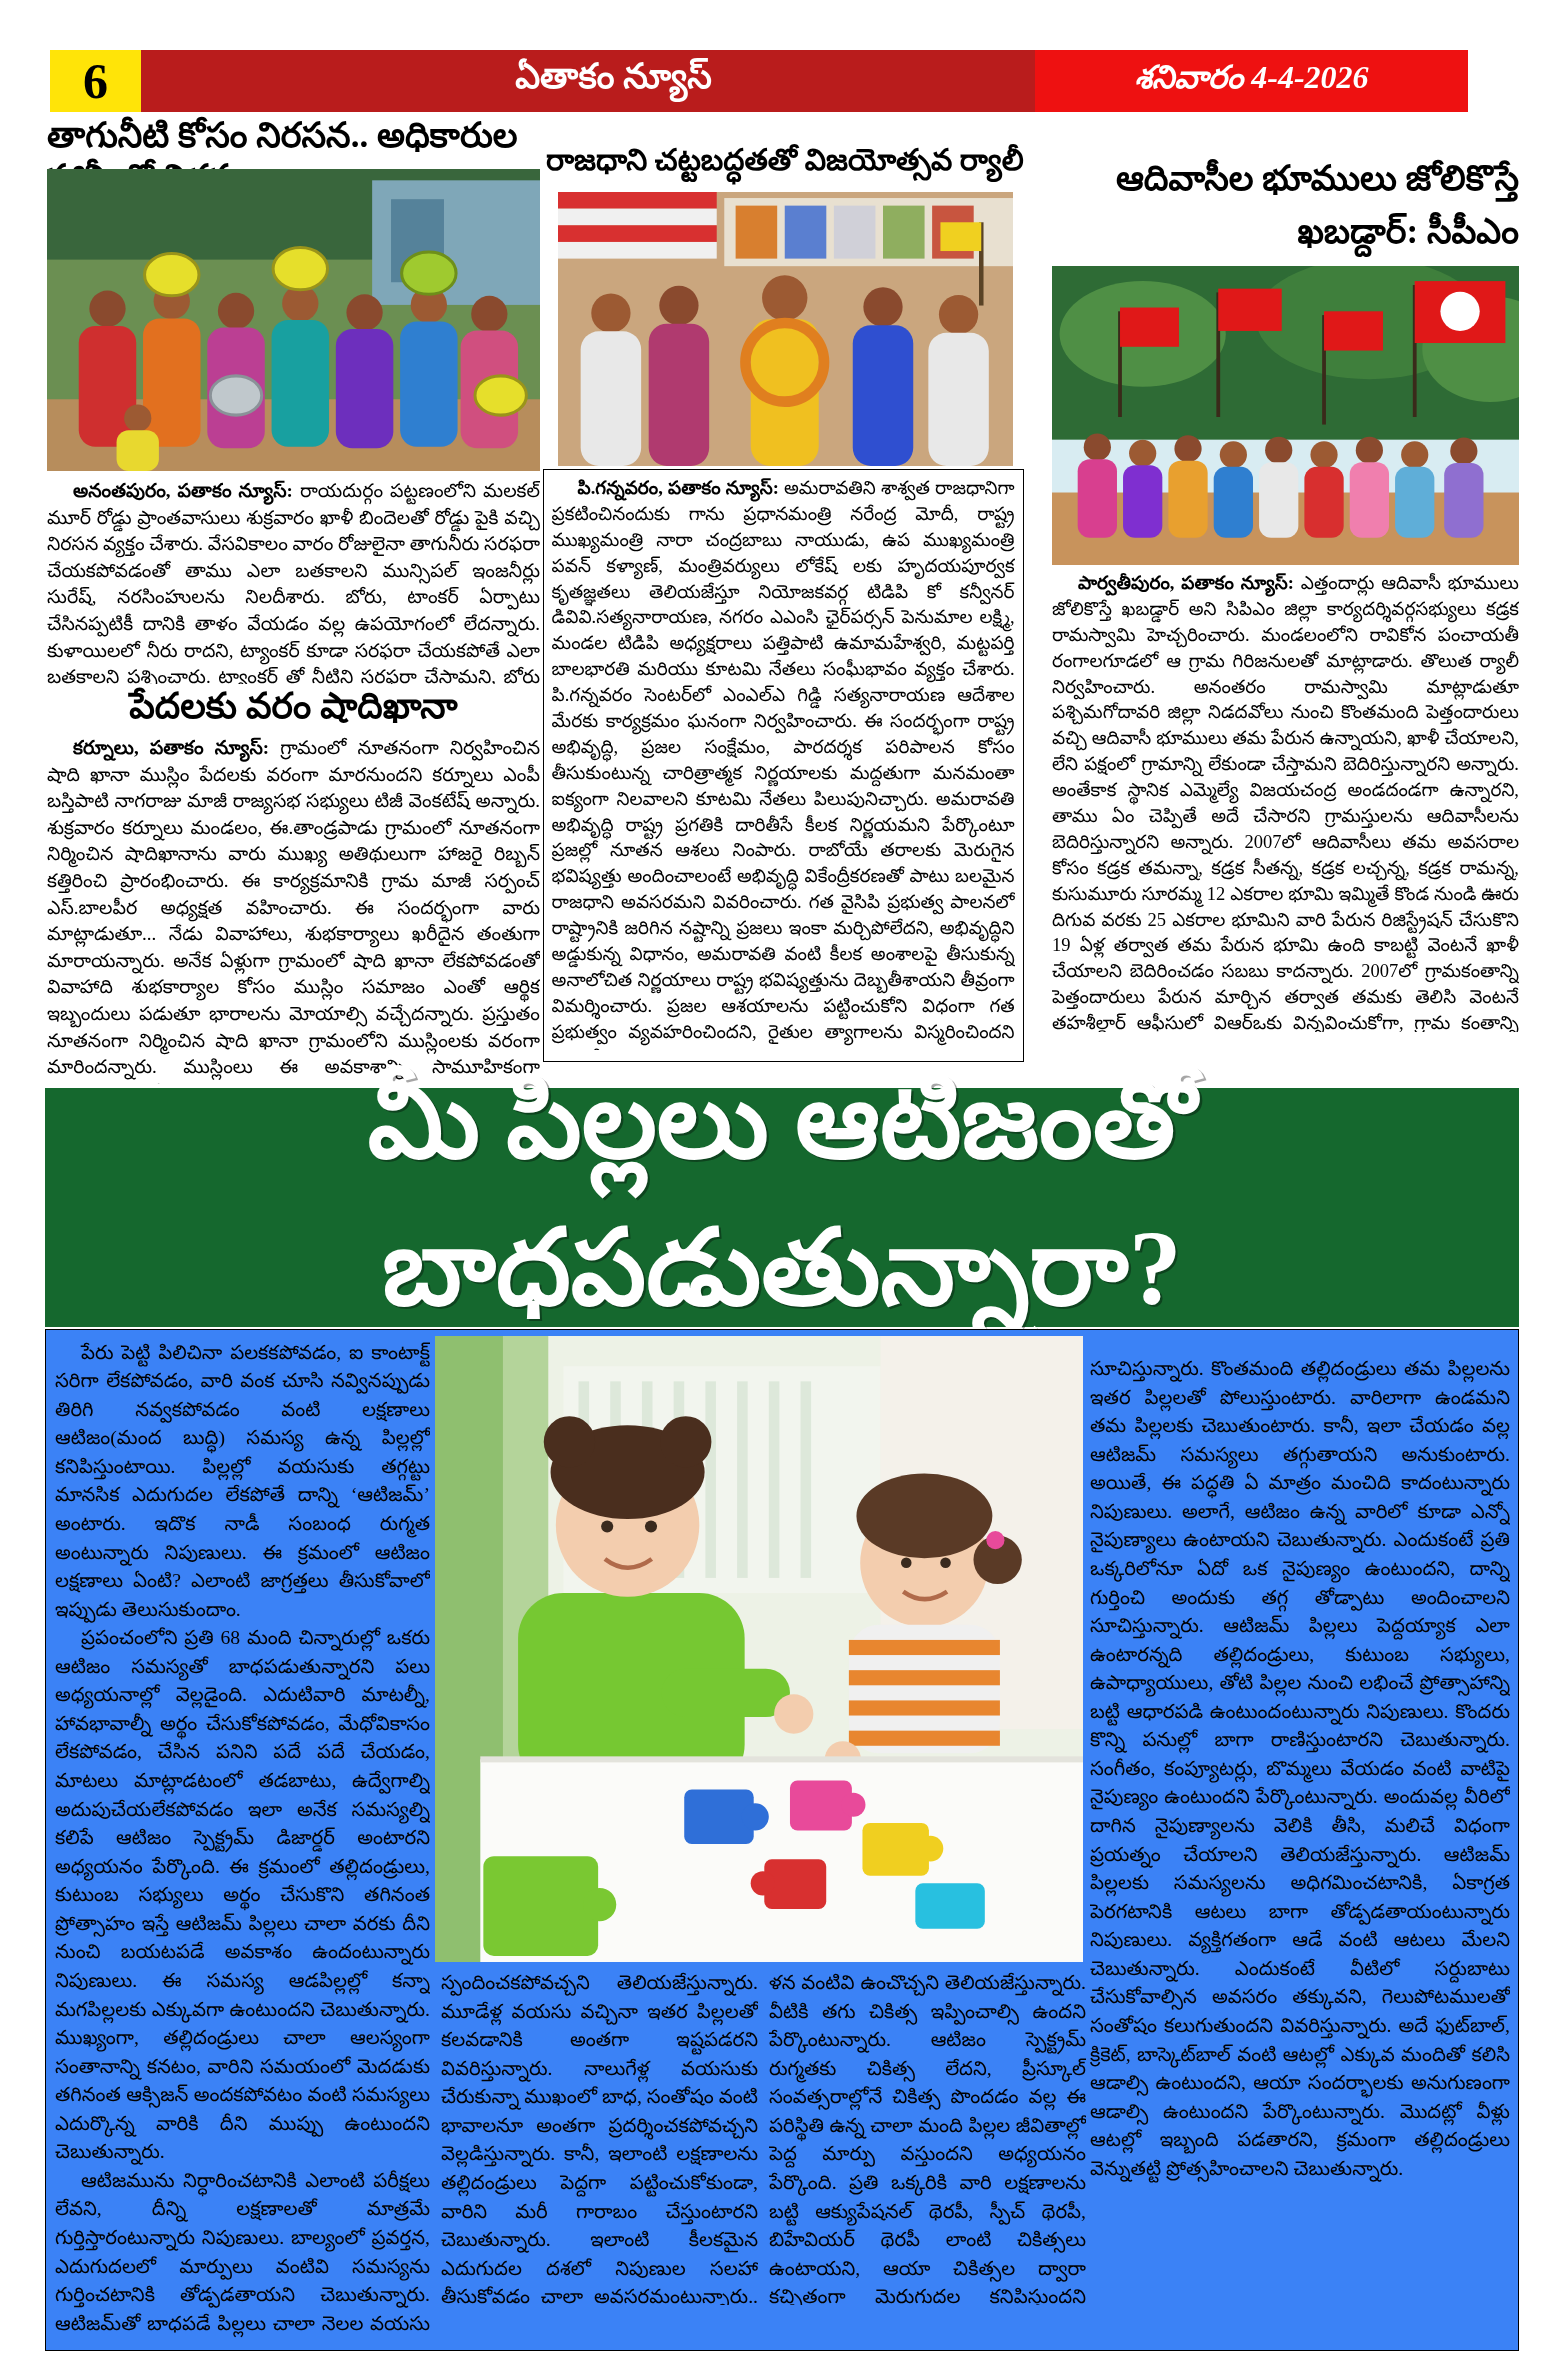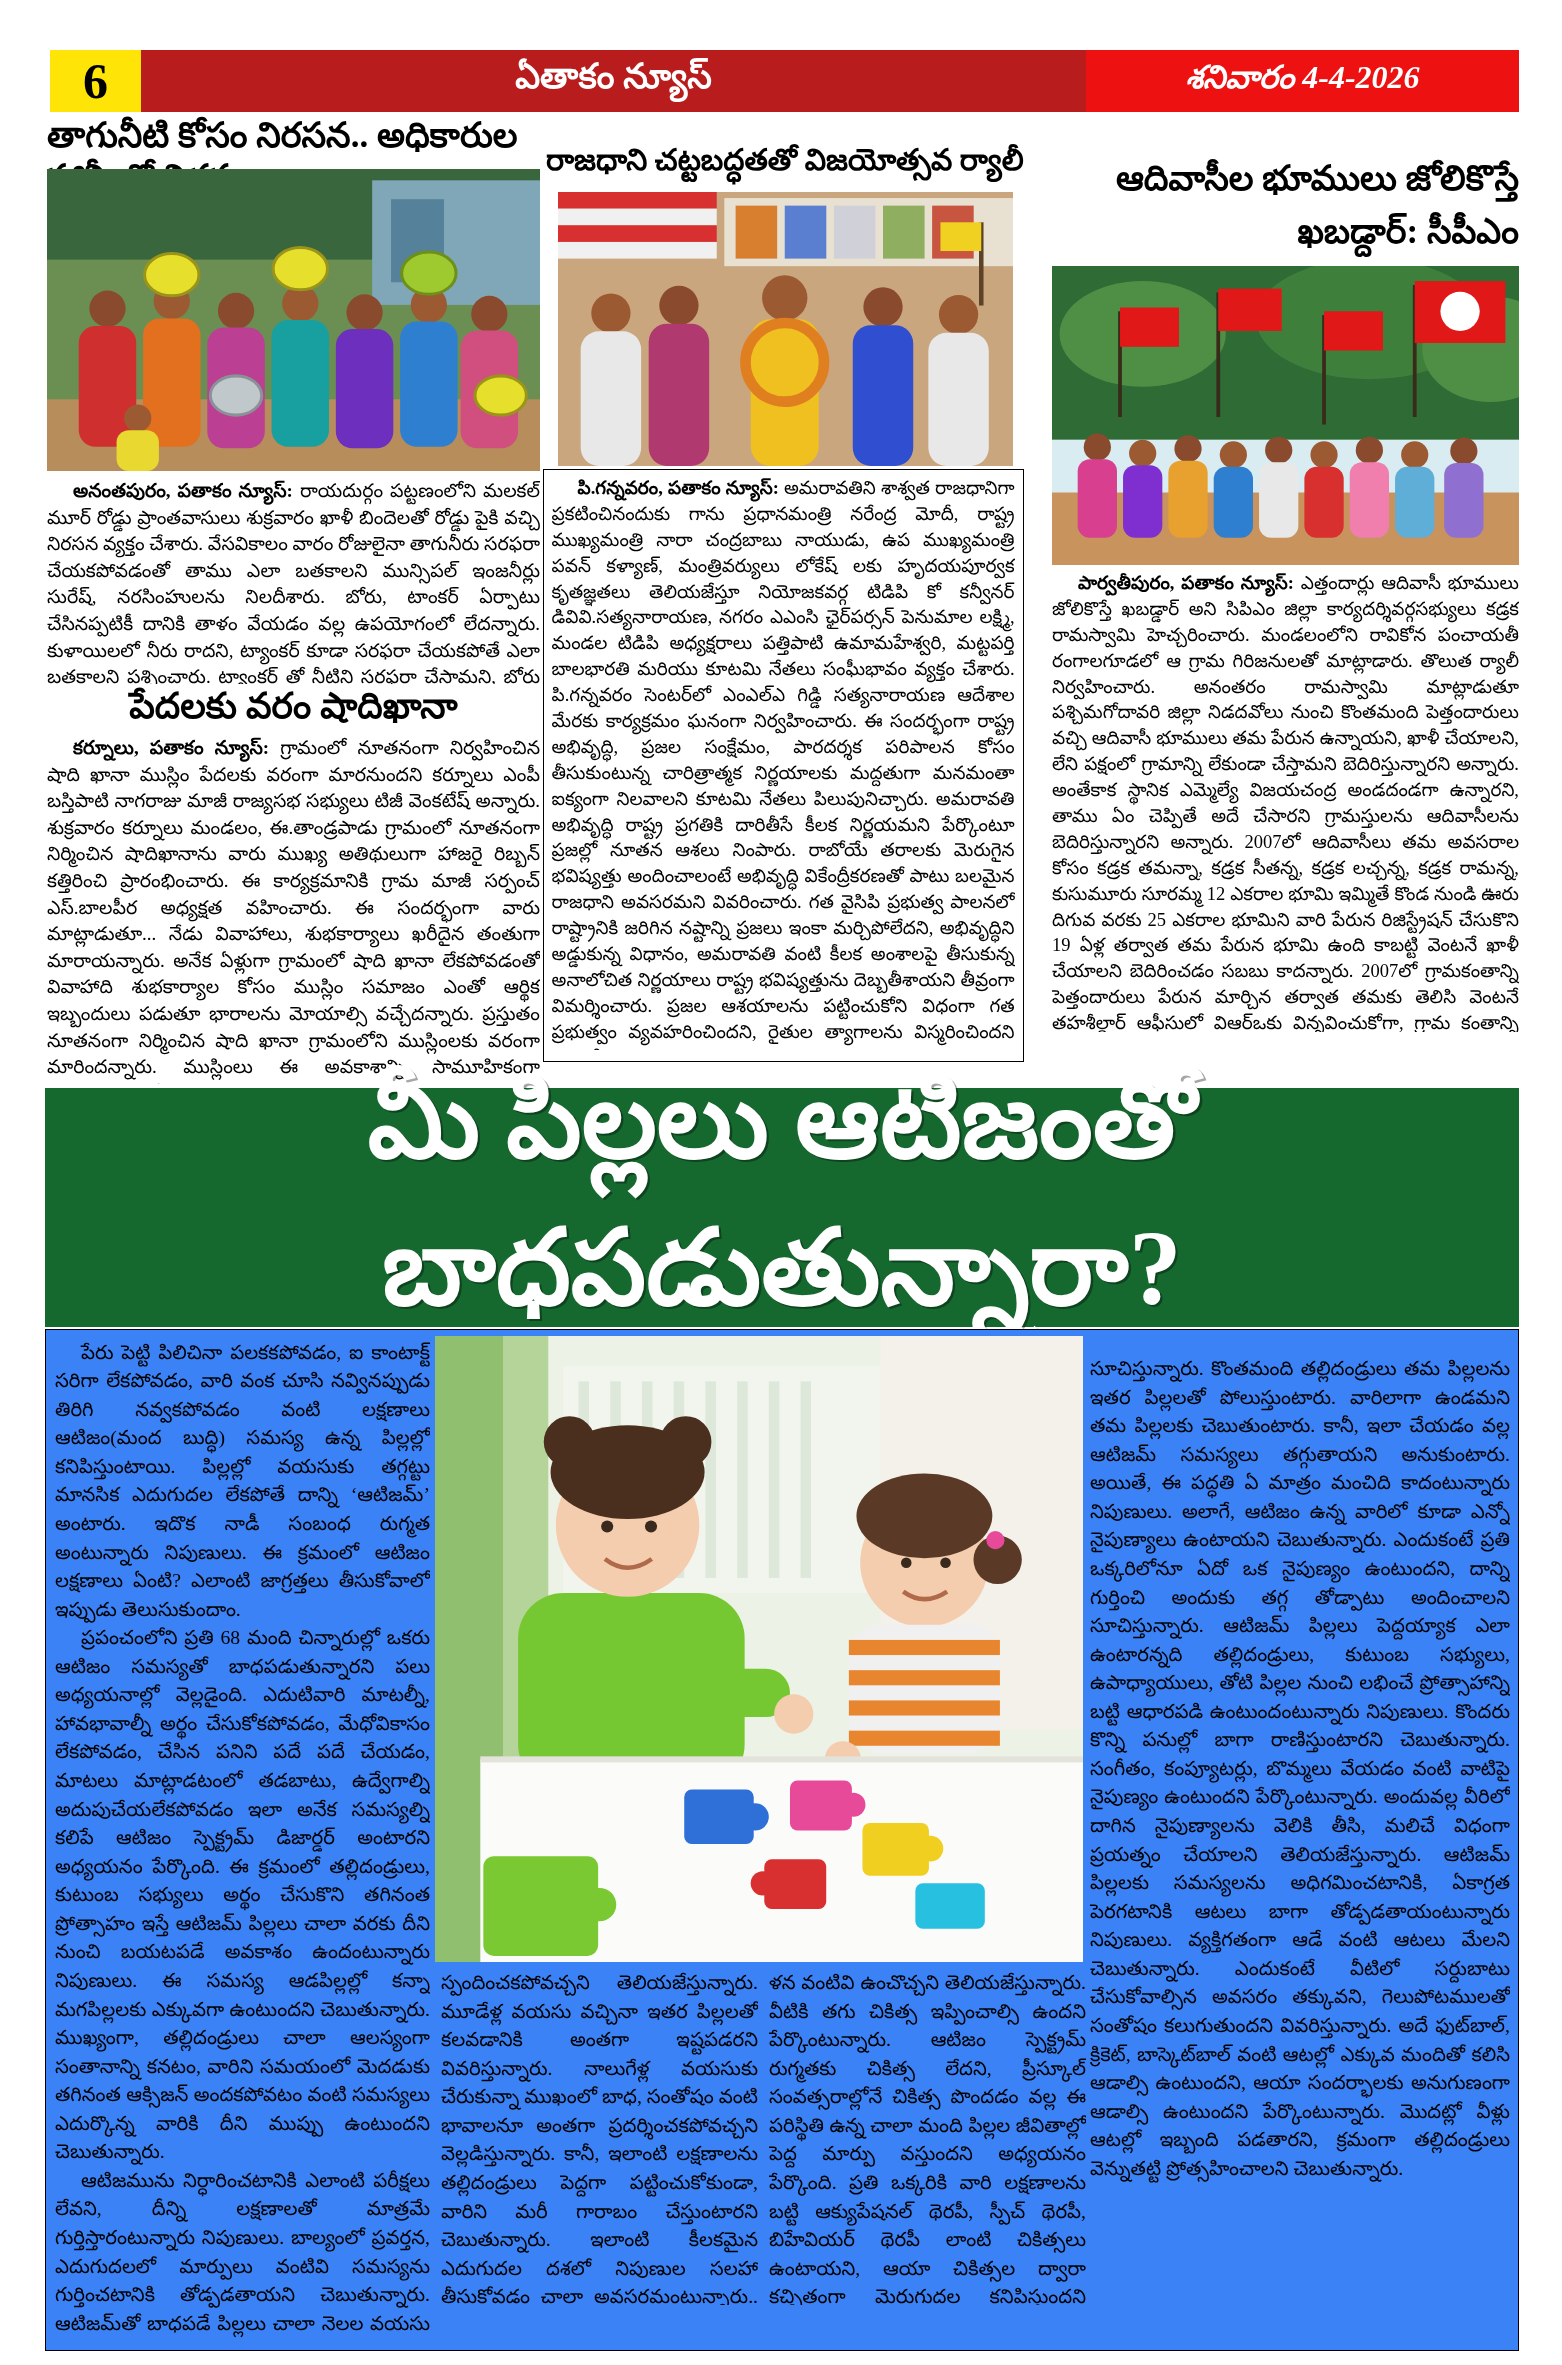--- a/index.html
+++ b/index.html
@@ -21,21 +21,21 @@
 <body>
 
 <div class="page">
 
   <div class="abs bar" style="left:50px;top:50px;width:91px;height:62px;background:#ffe408;font-size:50px;">
       <span>6</span>
     </div>
   <div class="abs bar" style="left:141px;top:50px;width:945px;height:62px;background:#b91c1c;color:#fff;font-size:35px;">
       <span>ఏతాకం న్యూస్</span>
     </div>
-  <div class="abs bar" style="left:1086px;top:50px;width:433px;height:62px;background:#ee1111;color:#fff;font-size:32px;font-style:italic;">
+  <div class="abs bar" style="left:1035px;top:50px;width:433px;height:62px;background:#ee1111;color:#fff;font-size:32px;font-style:italic;">
       <span>శనివారం  4-4-2026</span>
     </div>
 
   <div class="abs headline" style="left:47px;top:115px;width:495px;font-size:35px;">తాగునీటి కోసం నిరసన.. అధికారుల హామీతో విరమణ</div>
 
   <svg class="abs photo" style="left:47px;top:169px;" width="493" height="302" viewBox="0 0 652 400" preserveAspectRatio="none">
     <rect width="652" height="400" fill="#6b8f52"></rect>
     <rect width="652" height="120" fill="#39663c"></rect>
     <rect x="430" y="15" width="222" height="165" fill="#7fa7b8"></rect>
     <rect x="455" y="40" width="70" height="110" fill="#55829a"></rect>

